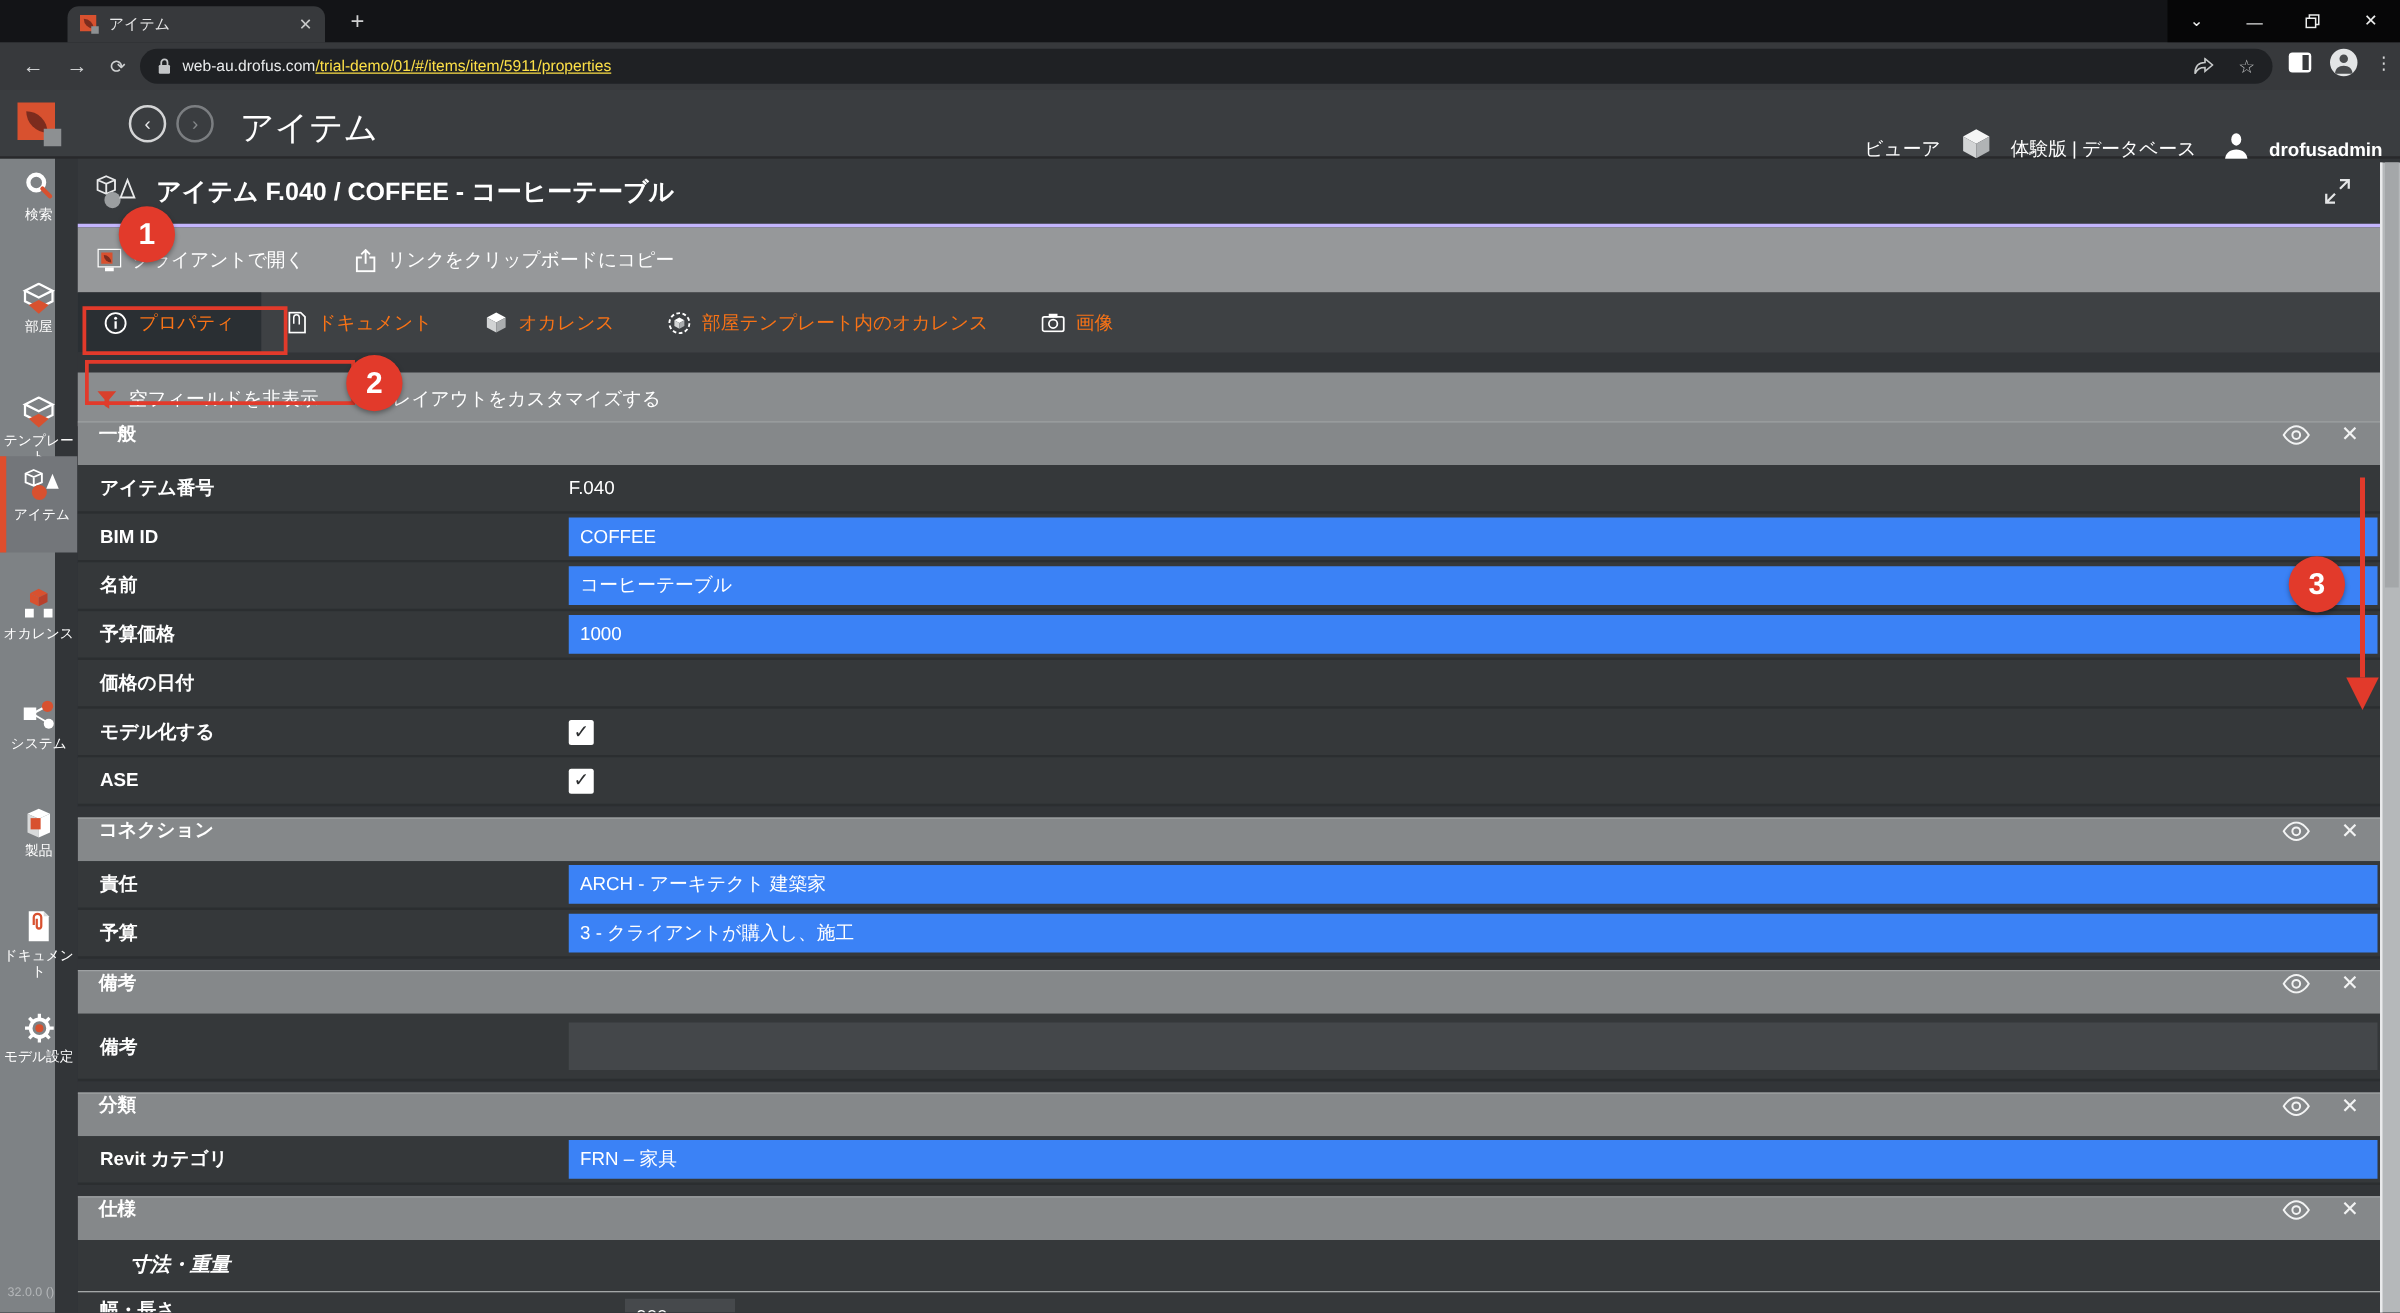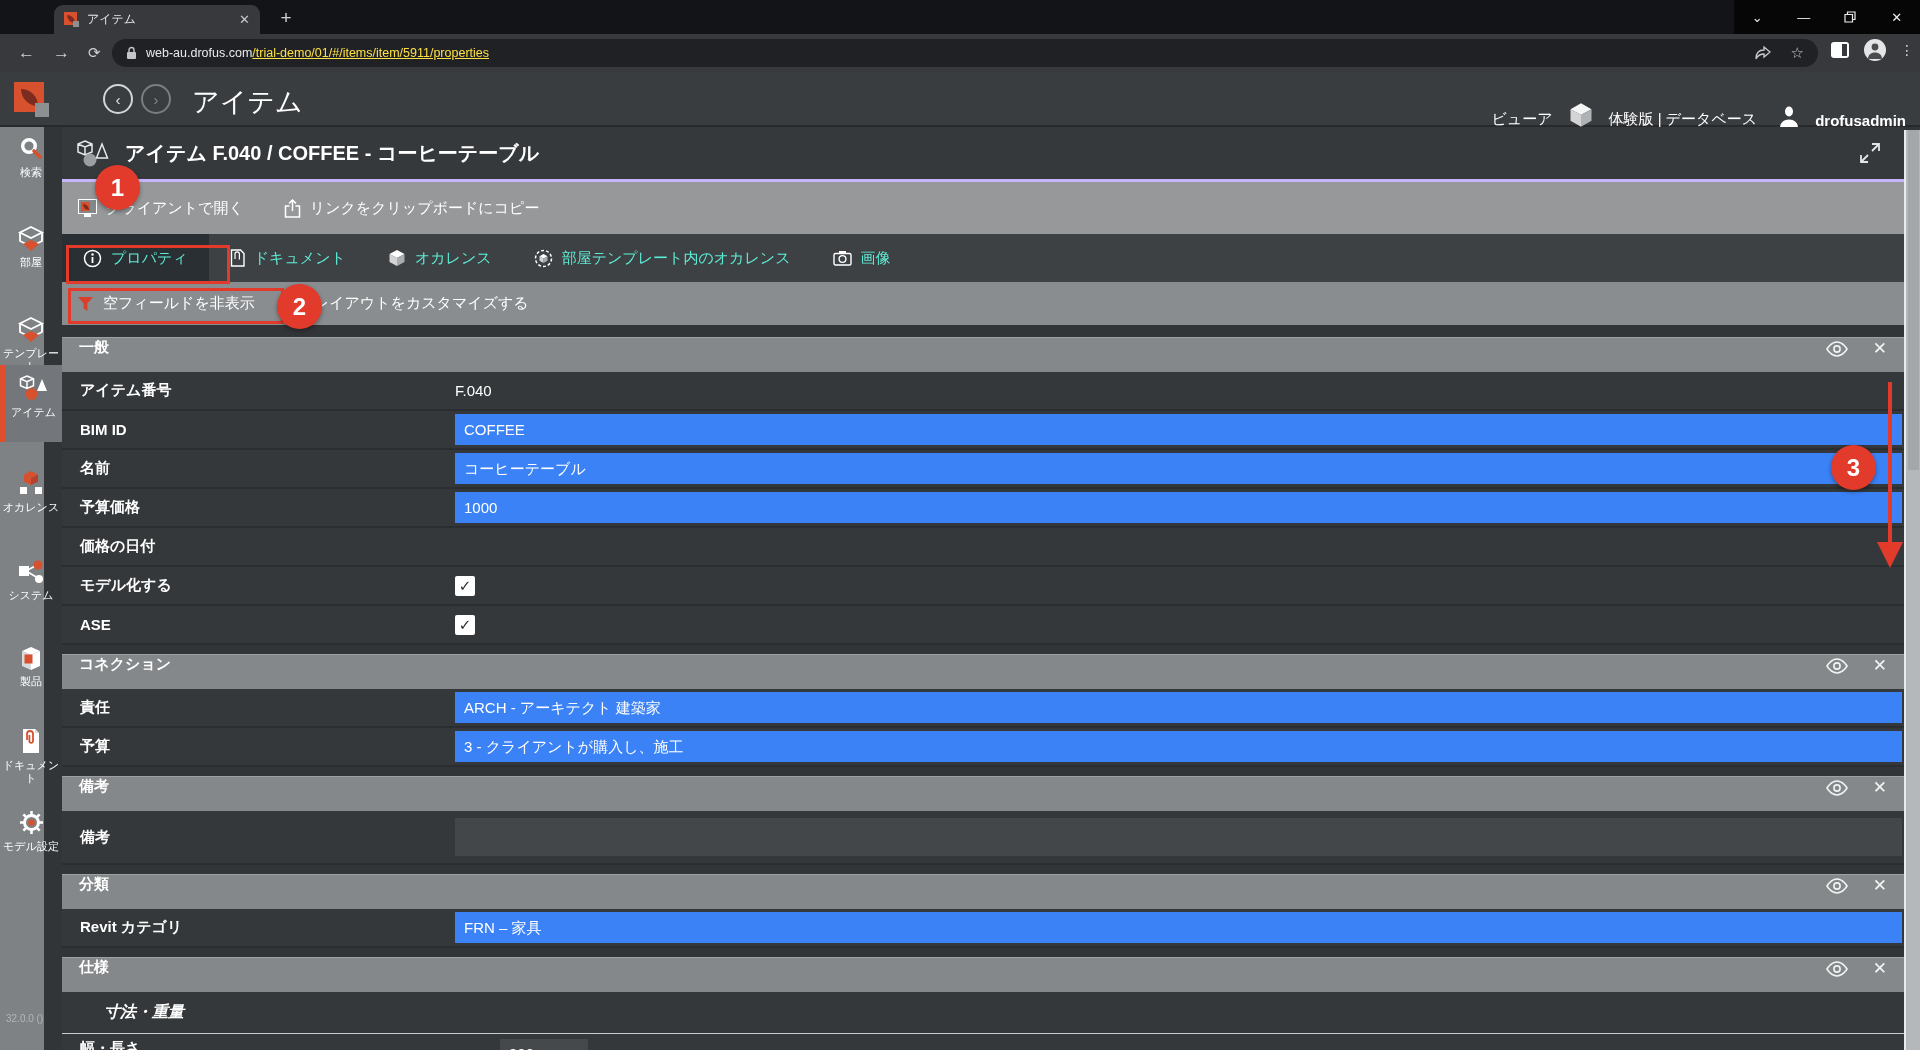--- a/index.html
+++ b/index.html
@@ -47,34 +47,34 @@
   #hdr-right { position:absolute; right:14px; top:4px; height:100%; display:flex; align-items:flex-end; gap:14px;
     color:#fff; font-size:15px; }
   #hdr-username { font-weight:700; }
 
   
   #sidebar { position:absolute; left:0; top:127px; bottom:0; width:44px; background:#7e8285; }
   .side-item { position:absolute; left:0; width:62px; display:flex; flex-direction:column;
     align-items:center; gap:4px; padding-top:4px; }
   .side-item .lbl { color:#fff; font-size:11px; line-height:13px; text-align:center; }
   .side-item.active { background:#73767a; border-left:5px solid #df4e2d; width:62px; height:77px; padding-top:9px; }
-  #sidebar-version { position:absolute; left:6px; bottom:26px; color:#b3b6b8; font-size:10px; }
+  #sidebar-version { position:absolute; left:6px; bottom:10px; color:#b3b6b8; font-size:10px; }
 
   
   #content { position:absolute; left:62px; top:127px; right:16px; bottom:0; background:#323538; overflow:hidden; }
   #item-titlebar { height:55px; background:#36393c; border-bottom:3px solid #c4b5fd;
     display:flex; align-items:center; padding:0 15px; gap:14px; }
   #item-title { color:#fff; font-size:20px; font-weight:700; }
   #fullscreen-icon { margin-left:auto; margin-right:8px; }
   #action-toolbar { height:52px; background:#96989a; display:flex; align-items:center; gap:40px; padding:0 16px; }
   .toolbtn { display:flex; align-items:center; gap:9px; color:#fff; font-size:15px; }
   #tabsrow { height:48px; background:#3e4144; display:flex; }
-  .tab-item { display:flex; align-items:center; gap:9px; padding:16px 21px; color:#5eead4; font-size:15px; }
+  .tab-item { display:flex; align-items:center; gap:9px; padding:16px 21px; color:#f97316; font-size:15px; }
   .tab-item.active { background:#2a2f33; }
-  #filter-bar { height:43px; background:#8a8d8f; display:flex; align-items:center; gap:34px; padding:0 15px; }
+  #filter-bar { height:43px; background:#8a8d8f; display:flex; align-items:center; gap:34px; padding:0 15px;margin-top:16px; }
   .filterbtn { display:flex; align-items:center; gap:9px; color:#fff; font-size:15px; }
 
   #sections { position:absolute; top:201px; left:0; right:0; bottom:0; overflow:hidden; }
   .section { margin-top:9px; }
   .section-header { height:35px; background:#85888a; border-top:1px solid #9ea1a3;
     display:flex; align-items:flex-start; padding:0 17px; color:#fff; font-size:15px; font-weight:700; }
   .sh-icons { margin-left:auto; display:flex; align-items:center; gap:24px; }
   .sh-close { color:#f2f3f3; font-size:17px; font-weight:400; }
   .prow { height:39px; display:flex; align-items:center; padding-left:18px; background:#35383a;
     border-bottom:2px solid #2b2e30; }

